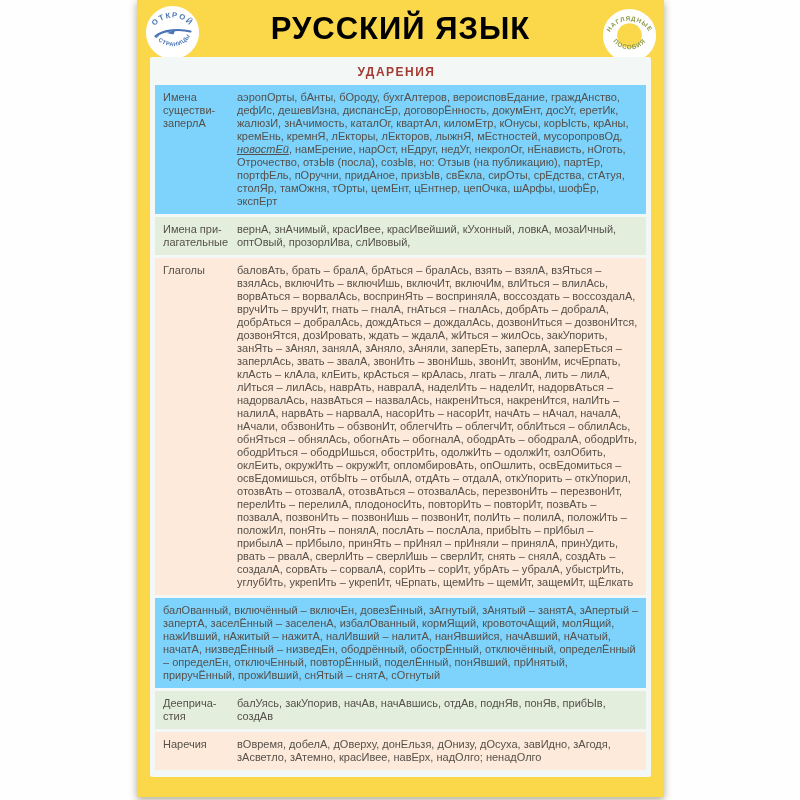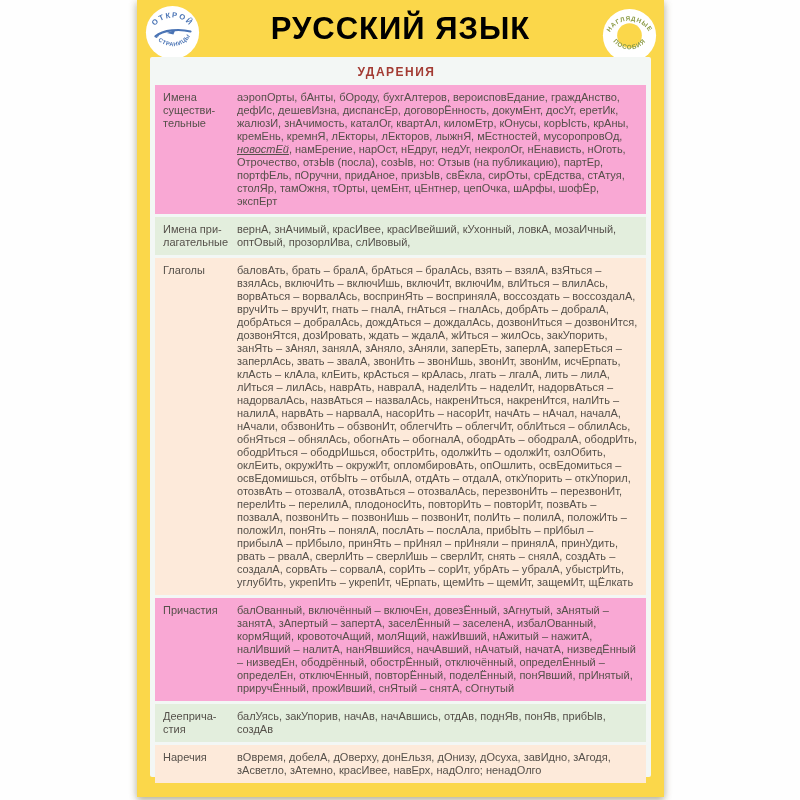--- a/index.html
+++ b/index.html
@@ -35,21 +35,21 @@
     padding:8px 8px 6px 0;
   }
   .tbl{padding:0 5px;}
   .row{
     display:flex;
     margin-bottom:3px;
     padding:6px 6px 6px 4px;
     font-size:11px;line-height:13px;color:#55504a;
     box-sizing:border-box;
   }
-  .row.bg-plain{background:#f9a8d4;}
+  .row.bg-plain{background:#7dd3fc;}
   .row.bg-green{background:#e3eedd;align-items:center;}
   .row.bg-peach{background:#fdeada;}
   .label{flex:0 0 74px;padding-left:4px;box-sizing:border-box;}
   .content{flex:1;padding-left:4px;}
   .content .it{font-style:italic;text-decoration:underline;}
 </style>
 </head>
 <body>
 
 <div class="card">
@@ -93,41 +93,38 @@
     </svg>
   </div>
 
   <div class="inner">
     <div class="subtitle">УДАРЕНИЯ</div>
     <div class="tbl">
         <div class="row bg-plain">
           <div class="label">
             <div>Имена</div>
             <div>существи-</div>
-            <div>тельные</div>
+            <div>заперлА</div>
           </div>
           <div class="content"><span>аэропОрты, бАнты, бОроду, бухгАлтеров, вероисповЕдание, граждАнство, дефИс, дешевИзна, диспансЕр, договорЁнность, докумЕнт, досУг, еретИк, жалюзИ, знАчимость, каталОг, квартАл,  киломЕтр, кОнусы, корЫсть, крАны, кремЕнь, кремнЯ, лЕкторы, лЕкторов, лыжнЯ, мЕстностей, мусоропровОд, </span><span class="it">новостЕй</span><span>, намЕрение, нарОст, нЕдруг, недУг, некролОг, нЕнависть, нОготь, Отрочество, отзЫв (посла), созЫв, но: Отзыв (на публикацию), партЕр, портфЕль, пОручни, придАное, призЫв, свЁкла, сирОты, срЕдства, стАтуя, столЯр, тамОжня, тОрты, цемЕнт, цЕнтнер, цепОчка, шАрфы, шофЁр, экспЕрт</span></div>
         </div>
         <div class="row bg-green">
           <div class="label">
             <div>Имена при-</div>
             <div>лагательные</div>
           </div>
           <div class="content"><span>вернА, знАчимый, красИвее, красИвейший, кУхонный, ловкА, мозаИчный, оптОвый, прозорлИва, слИвовый,</span></div>
         </div>
         <div class="row bg-peach">
           <div class="label">
             <div>Глаголы</div>
           </div>
           <div class="content"><span>баловАть, брать – бралА, брАться – бралАсь, взять – взялА, взЯться – взялАсь, включИть – включИшь, включИт, включИм, влИться – влилАсь, ворвАться – ворвалАсь, воспринЯть – воспринялА, воссоздать – воссоздалА, вручИть – вручИт, гнать – гналА, гнАться – гналАсь, добрАть – добралА, добрАться – добралАсь, дождАться – дождалАсь, дозвонИться – дозвонИтся, дозвонЯтся, дозИровать, ждать – ждалА, жИться – жилОсь, закУпорить, занЯть – зАнял, занялА, зАняло, зАняли, заперЕть, заперлА, заперЕться – заперлАсь, звать – звалА, звонИть – звонИшь, звонИт, звонИм, исчЕрпать, клАсть – клАла, клЕить, крАсться – крАлась, лгать – лгалА, лить – лилА, лИться – лилАсь, наврАть, навралА, наделИть – наделИт, надорвАться – надорвалАсь, назвАться – назвалАсь, накренИться, накренИтся, налИть – налилА, нарвАть – нарвалА, насорИть – насорИт, начАть – нАчал, началА, нАчали, обзвонИть – обзвонИт, облегчИть – облегчИт, облИться – облилАсь, обнЯться – обнялАсь, обогнАть – обогналА, ободрАть – ободралА, ободрИть, ободрИться – ободрИшься, обострИть, одолжИть – одолжИт, озлОбить, оклЕить, окружИть – окружИт, опломбировАть, опОшлить, освЕдомиться – освЕдомишься, отбЫть – отбылА, отдАть – отдалА, откУпорить – откУпорил, отозвАть – отозвалА, отозвАться – отозвалАсь, перезвонИть – перезвонИт, перелИть – перелилА, плодоносИть, повторИть – повторИт, позвАть – позвалА, позвонИть – позвонИшь – позвонИт, полИть – полилА, положИть – положИл, понЯть – понялА, послАть – послАла, прибЫть – прИбыл – прибылА – прИбыло, принЯть – прИнял – прИняли – принялА, принУдить, рвать – рвалА, сверлИть – сверлИшь – сверлИт, снять – снялА, создАть – создалА, сорвАть – сорвалА, сорИть – сорИт, убрАть – убралА, убыстрИть, углубИть, укрепИть – укрепИт, чЕрпать, щемИть – щемИт, защемИт, щЁлкать</span></div>
         </div>
         <div class="row bg-plain">
-          <div class="label">
-            <div>Причастия</div>
-          </div>
           <div class="content"><span>балОванный, включённый – включЕн, довезЁнный, зАгнутый, зАнятый – занятА, зАпертый – запертА, заселЁнный – заселенА, избалОванный, кормЯщий, кровоточАщий, молЯщий, нажИвший, нАжитый – нажитА, налИвший – налитА, нанЯвшийся, начАвший, нАчатый, начатА, низведЁнный – низведЕн, ободрённый, обострЁнный, отключённый, определЁнный – определЕн, отключЕнный, повторЁнный, поделЁнный, понЯвший, прИнятый, приручЁнный, прожИвший, снЯтый – снятА, сОгнутый</span></div>
         </div>
         <div class="row bg-green">
           <div class="label">
             <div>Дееприча-</div>
             <div>стия</div>
           </div>
           <div class="content"><span>балУясь, закУпорив, начАв, начАвшись, отдАв, поднЯв, понЯв, прибЫв, создАв</span></div>
         </div>
         <div class="row bg-peach">

